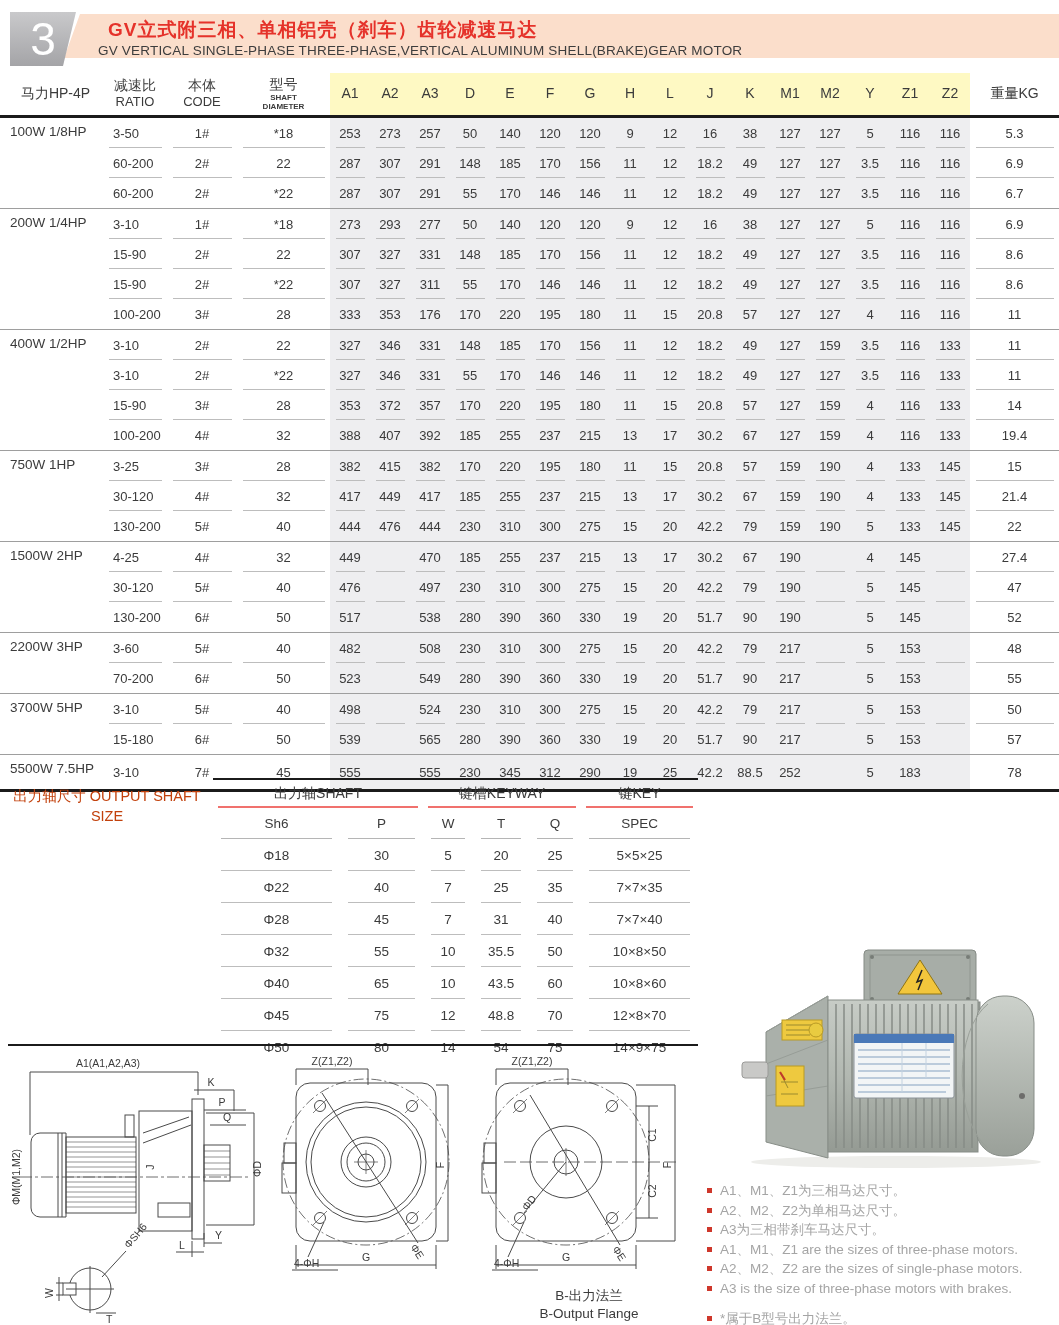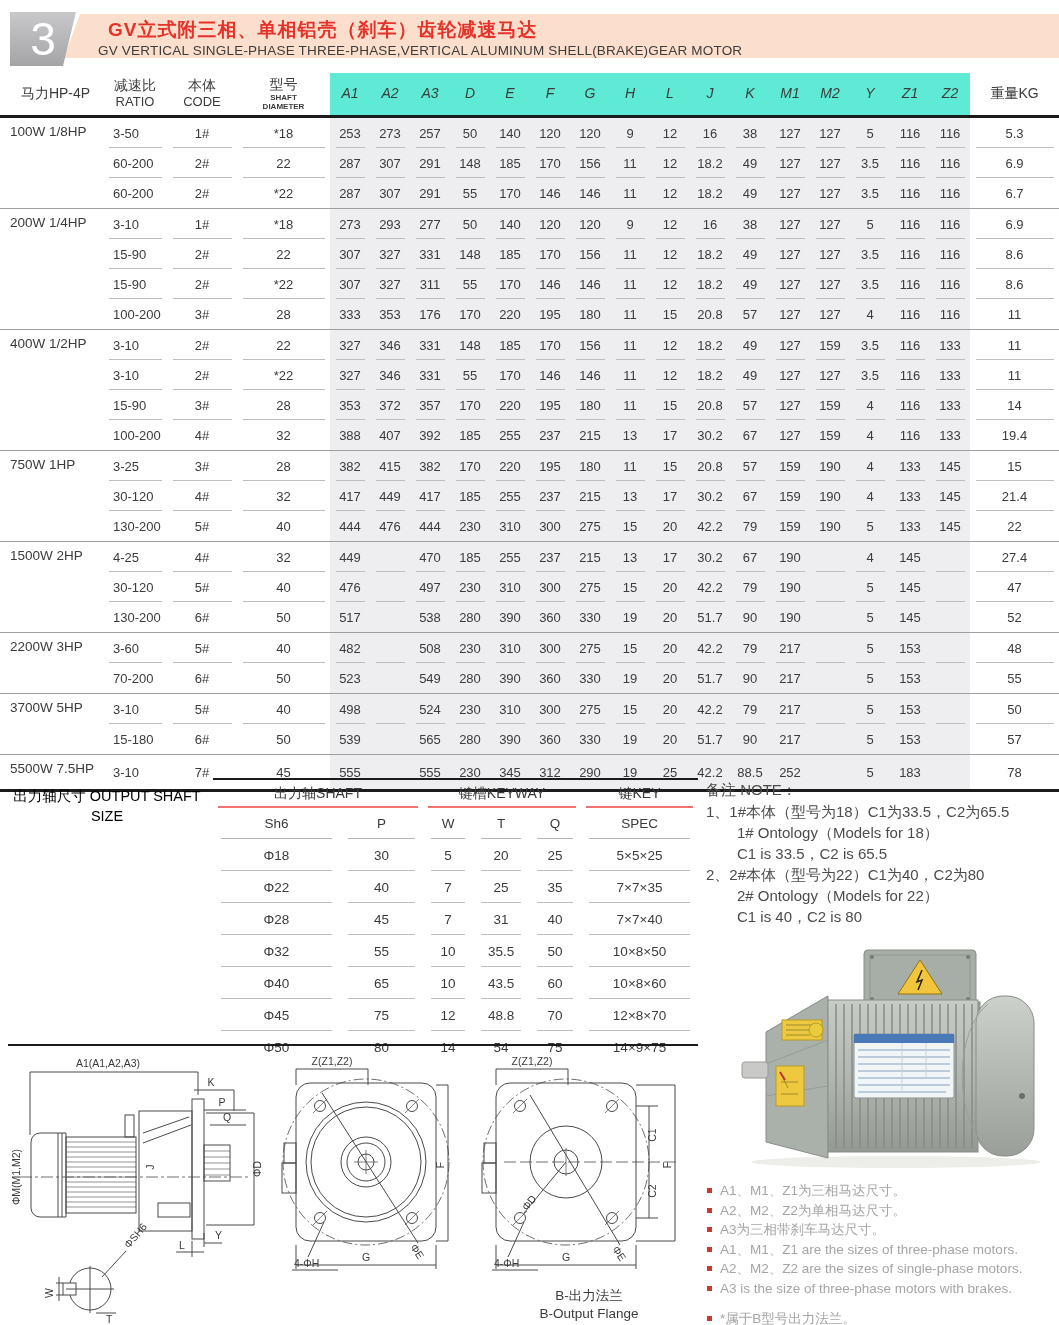--- a/index.html
+++ b/index.html
@@ -18,35 +18,35 @@
 
   
   table.spec{position:absolute;top:73px;left:0;width:1059px;table-layout:fixed;
     border-collapse:separate;border-spacing:0;color:#3b3b3b;}
   .spec thead tr{height:45px;}
   .spec th{font-weight:normal;vertical-align:middle;border-bottom:3px solid #1b1b1b;padding:1px 0 3px;}
   .spec th .l1{font-size:14px;line-height:17px;}
   .spec th .l2{font-size:13px;line-height:15px;}
   .spec th .l3{font-size:8px;font-weight:bold;line-height:9px;}
   .spec th.powerh{text-align:center;padding-left:8px;}
-  .spec th.dimh{font-size:14px;background:#5eead4;font-style:italic;}
+  .spec th.dimh{font-size:14px;background:#fef9c3;}
   .spec td{height:28px;text-align:center;font-size:13px;
     background-image:linear-gradient(#bdbdbd,#bdbdbd);background-repeat:no-repeat;
     background-size:calc(100% - 11px) 1px;background-position:center bottom;}
   .spec td.dim{background-color:#eeeef0;}
   .spec td.ratio{text-align:left;padding-left:10px;margin-top:20px;}
   .spec td.power{text-align:left;vertical-align:top;padding:6px 0 0 10px;font-size:13.5px;background-image:none;}
   .spec td.pend{border-bottom:1px solid #9e9e9e;}
   .spec tr.gend td{background-image:none;border-bottom:1px solid #9e9e9e;}
   .spec tr.tlast td{background-image:none;border-bottom:3px solid #1b1b1b;}
 
   
   .sec-shaft{position:absolute;left:8px;top:778px;width:690px;height:268px;}
   .shaft-label{position:absolute;left:0;top:8px;width:198px;text-align:center;
-    font-size:14.5px;line-height:20px;color:#000000;}
+    font-size:14.5px;line-height:20px;color:#c2410c;}
   table.shaft{position:absolute;left:205px;top:0;width:485px;table-layout:fixed;
     border-collapse:separate;border-spacing:0;color:#3b3b3b;border-top:2.5px solid #1b1b1b;}
   .shaft th{font-weight:normal;}
   .shaft th.gh{height:26px;font-size:14px;background-image:linear-gradient(#f0716d,#f0716d);
     background-repeat:no-repeat;background-size:calc(100% - 10px) 2px;background-position:center bottom;}
   .shaft th.ch{height:29px;font-size:13.5px;background-image:linear-gradient(#b5b5b5,#b5b5b5);
     background-repeat:no-repeat;background-size:calc(100% - 16px) 1px;background-position:center bottom;}
   .shaft td{height:30px;text-align:center;font-size:13.5px;
     background-image:linear-gradient(#bdbdbd,#bdbdbd);background-repeat:no-repeat;
     background-size:calc(100% - 16px) 1px;background-position:center bottom;}
@@ -708,31 +708,20 @@
             <td>14</td>
             <td>54</td>
             <td>75</td>
             <td>14×9×75</td>
           </tr>
         </tbody>
     </table>
     <div class="bottom-rule"></div>
   </div>
 
-  <div class="notes">
-    <div class="note-title">备注 NOTE：</div>
-    <div>
-        <div class="note-head">1、1#本体（型号为18）C1为33.5，C2为65.5</div>
-        <div class="note-sub">1# Ontology（Models for 18）</div>
-        <div class="note-sub">C1 is 33.5，C2 is 65.5</div>
-        <div class="note-head">2、2#本体（型号为22）C1为40，C2为80</div>
-        <div class="note-sub">2# Ontology（Models for 22）</div>
-        <div class="note-sub">C1 is 40，C2 is 80</div>
-      </div>
-  </div>
 
   <svg class="photo" width="316" height="232" viewBox="0 0 316 232">
     <defs>
       <linearGradient id="gBody" x1="0" y1="0" x2="0" y2="1">
         <stop offset="0" stop-color="#c7ccc6"></stop>
           <stop offset="0.5" stop-color="#b2b8b1"></stop>
           <stop offset="1" stop-color="#949a93"></stop>
       </linearGradient>
       <linearGradient id="gCap" x1="0" y1="0" x2="0" y2="1">
         <stop offset="0" stop-color="#ccd1cb"></stop>

